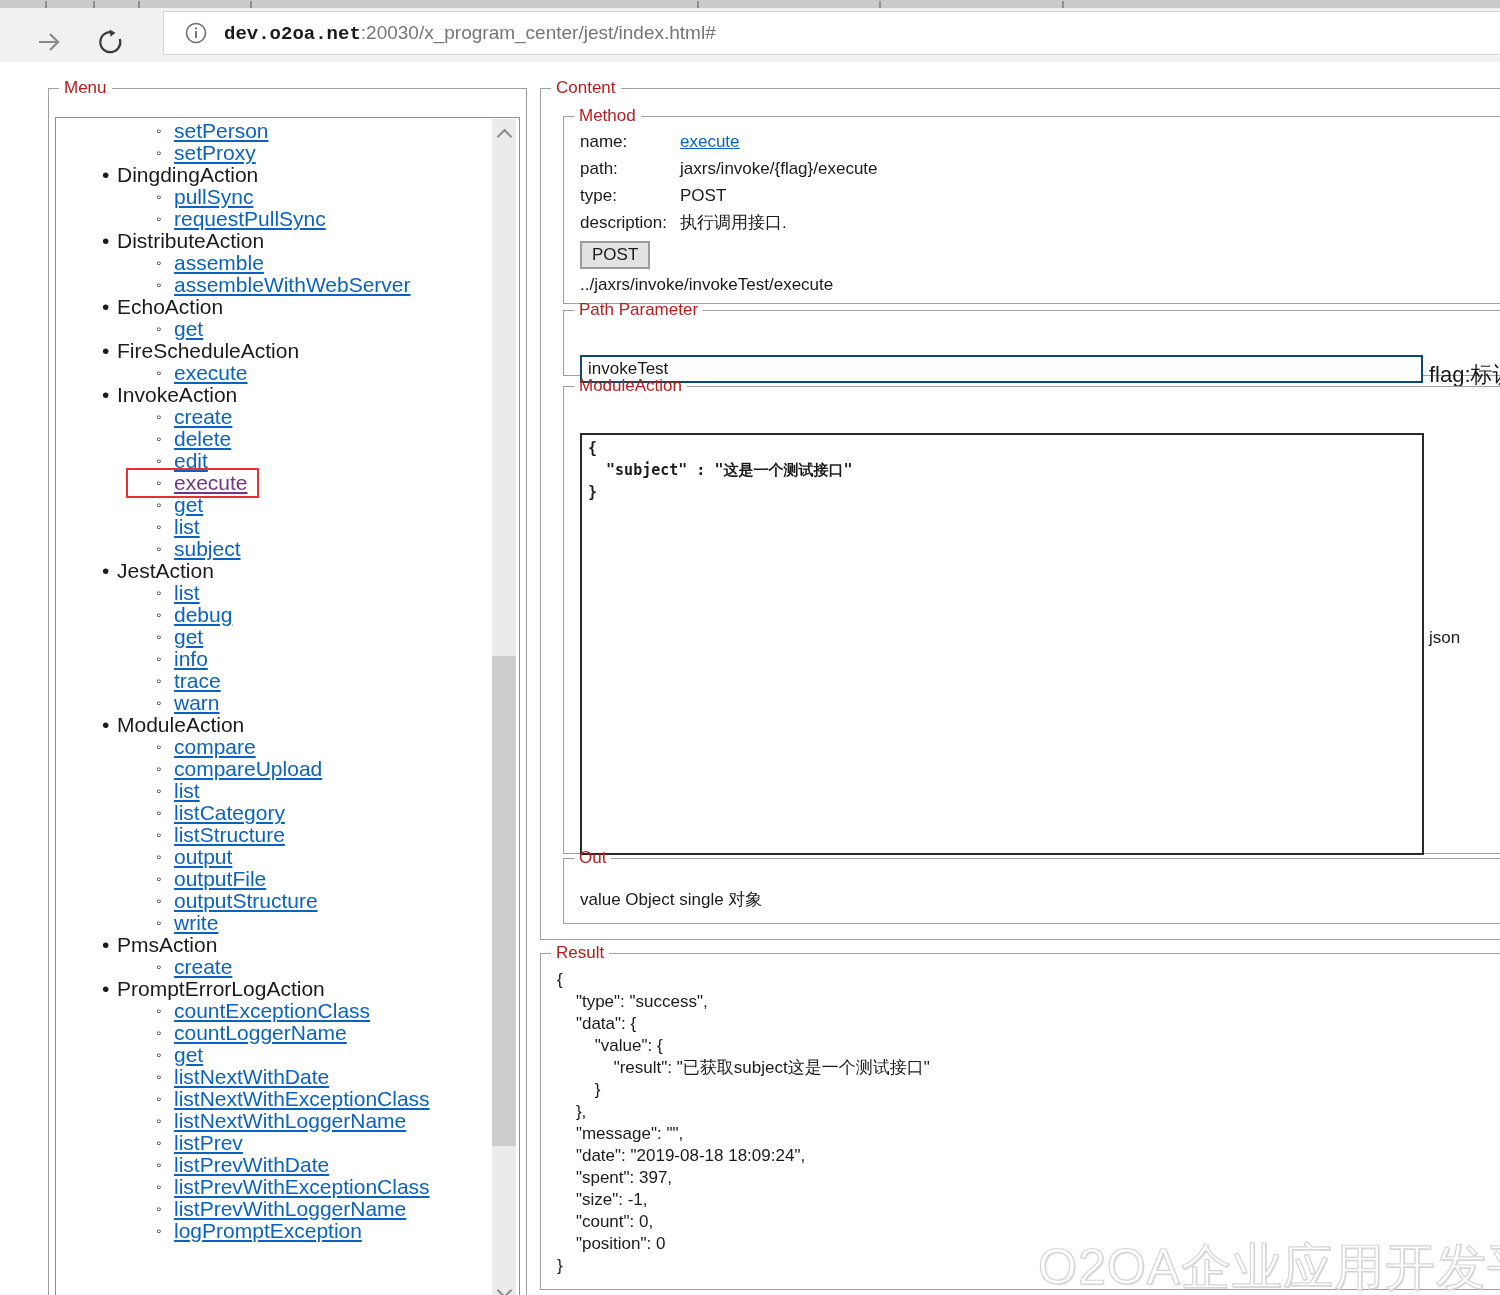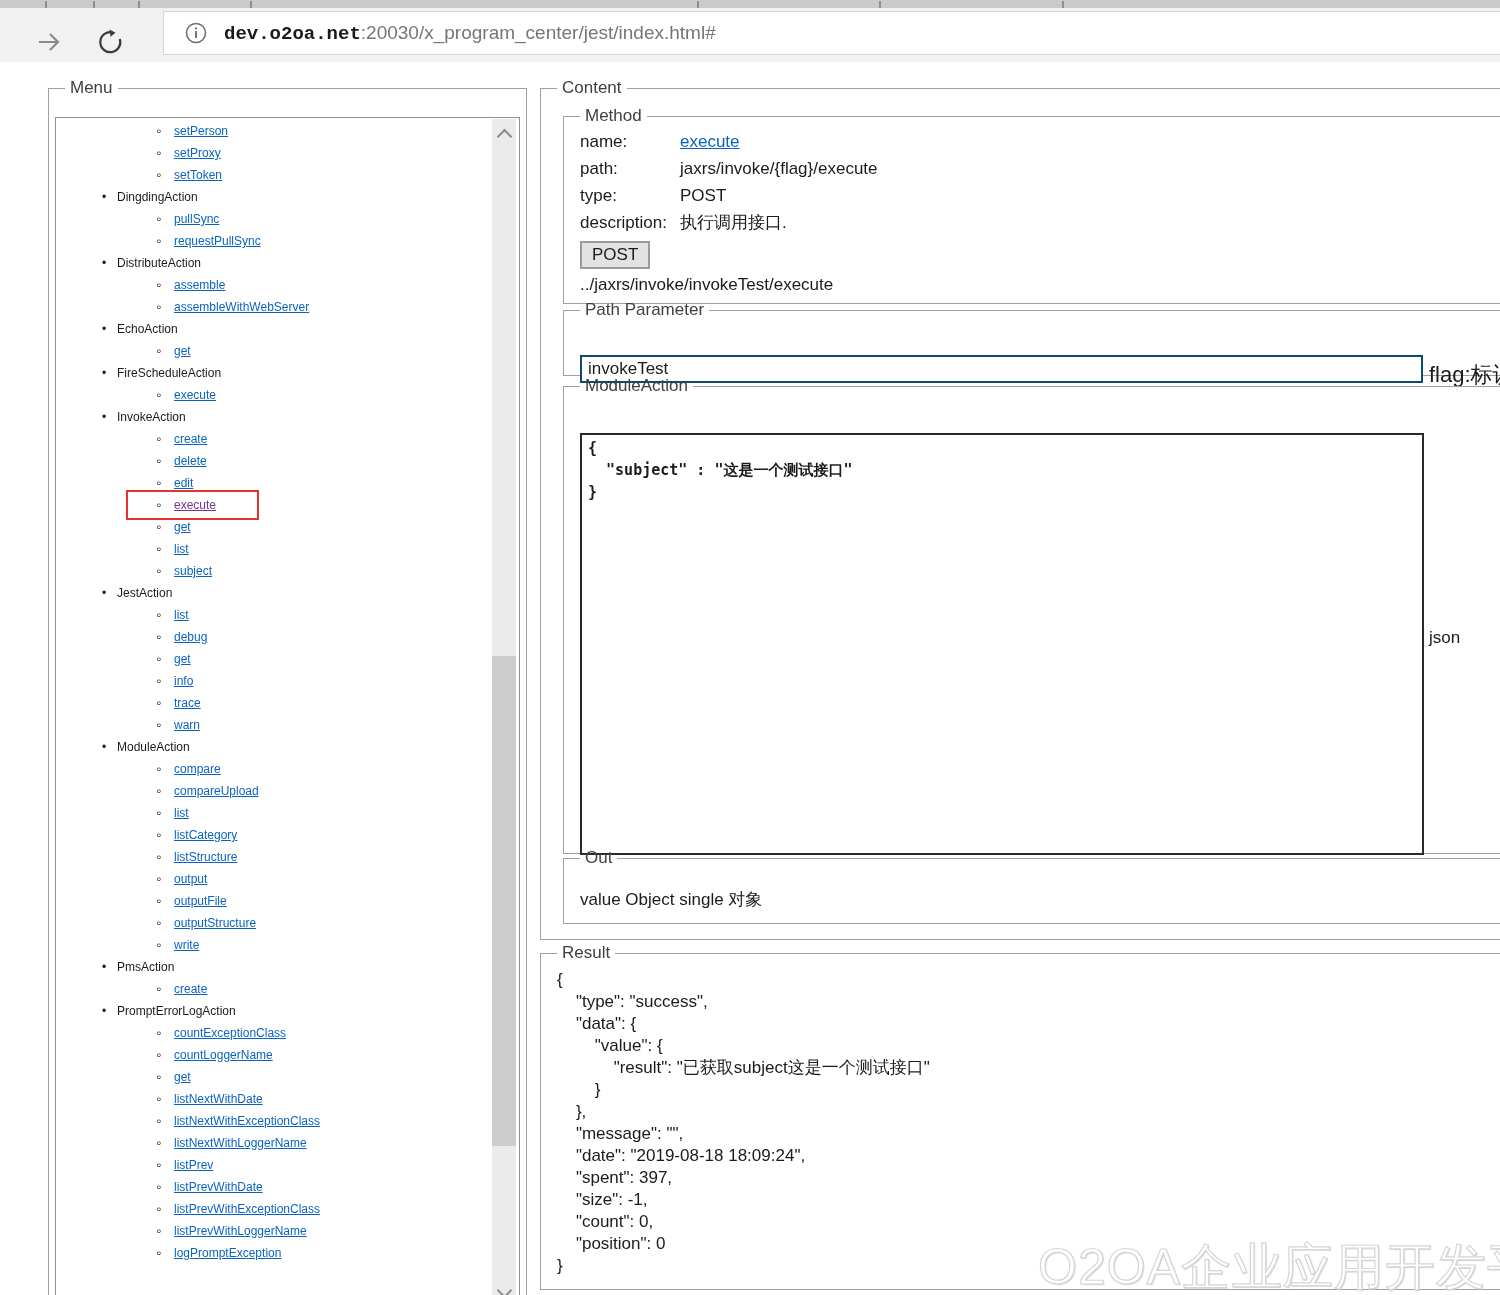--- a/index.html
+++ b/index.html
@@ -13,27 +13,27 @@
   .navicon{position:absolute;top:20px;width:28px;height:28px;}
   .addressbar{position:absolute;left:163px;top:11px;width:1345px;height:42px;background:#fff;
               border:1px solid #d4d4d4;border-right:none;display:flex;align-items:center;}
   .info-ic{margin-left:20px;flex:0 0 auto;}
   .url{margin-left:16px;font-size:19px;white-space:nowrap;}
   .url .host{color:#1a1a1a;font-weight:700;font-family:Liberation Mono, monospace;}
   .url .rest{color:#767676;}
 
   
   fieldset{position:absolute;margin:0;padding:0;border:1px solid #9f9f9f;background:transparent;}
-  legend{font-size:17px;padding:0 5px;margin-left:16px;color:#404040;}
+  legend{font-size:17px;padding:0 5px;margin-left:10px;color:#b91c1c;}
 
   
   #menu-fieldset{left:48px;top:78px;width:477px;height:1260px;}
   .menu-box{position:absolute;left:6px;top:19px;right:6px;height:1193px;border:1px solid #8f8f8f;overflow:hidden;}
   .menu-list{padding-top:2px;}
-  .mrow{position:relative;height:22px;line-height:22px;font-size:12px;white-space:nowrap;}
+  .mrow{position:relative;height:22px;line-height:22px;font-size:21px;white-space:nowrap;}
   .mrow.l1{padding-left:61px;color:#1b1b1b;}
   .mrow.l1::before{content:"•";position:absolute;left:46px;color:#1b1b1b;}
   .mrow.l2{padding-left:118px;}
   .mrow.l2::before{content:"◦";position:absolute;left:100px;color:#1b1b1b;font-size:15px;}
   .mlink{color:#0b63c1;text-decoration:underline;}
   .mlink.visited{color:#72348e;}
   .mrow.boxed::after{content:"";position:absolute;left:70px;top:-4px;width:129px;height:26px;
                      border:2px solid #e5322e;pointer-events:none;}
 
   
@@ -112,21 +112,20 @@
     </svg>
     <div class="url"><span class="host">dev.o2oa.net</span><span class="rest">:20030/x_program_center/jest/index.html#</span></div>
   </div>
 
   <fieldset id="menu-fieldset">
     <legend>Menu</legend>
     <div class="menu-box">
       <div class="menu-list">
           <div class="mrow l2"><a href="#" class="mlink">setPerson</a></div>
           <div class="mrow l2"><a href="#" class="mlink">setProxy</a></div>
-          <div class="mrow l2"><a href="#" class="mlink">setToken</a></div>
           <div class="mrow l1">DingdingAction</div>
           <div class="mrow l2"><a href="#" class="mlink">pullSync</a></div>
           <div class="mrow l2"><a href="#" class="mlink">requestPullSync</a></div>
           <div class="mrow l1">DistributeAction</div>
           <div class="mrow l2"><a href="#" class="mlink">assemble</a></div>
           <div class="mrow l2"><a href="#" class="mlink">assembleWithWebServer</a></div>
           <div class="mrow l1">EchoAction</div>
           <div class="mrow l2"><a href="#" class="mlink">get</a></div>
           <div class="mrow l1">FireScheduleAction</div>
           <div class="mrow l2"><a href="#" class="mlink">execute</a></div>

